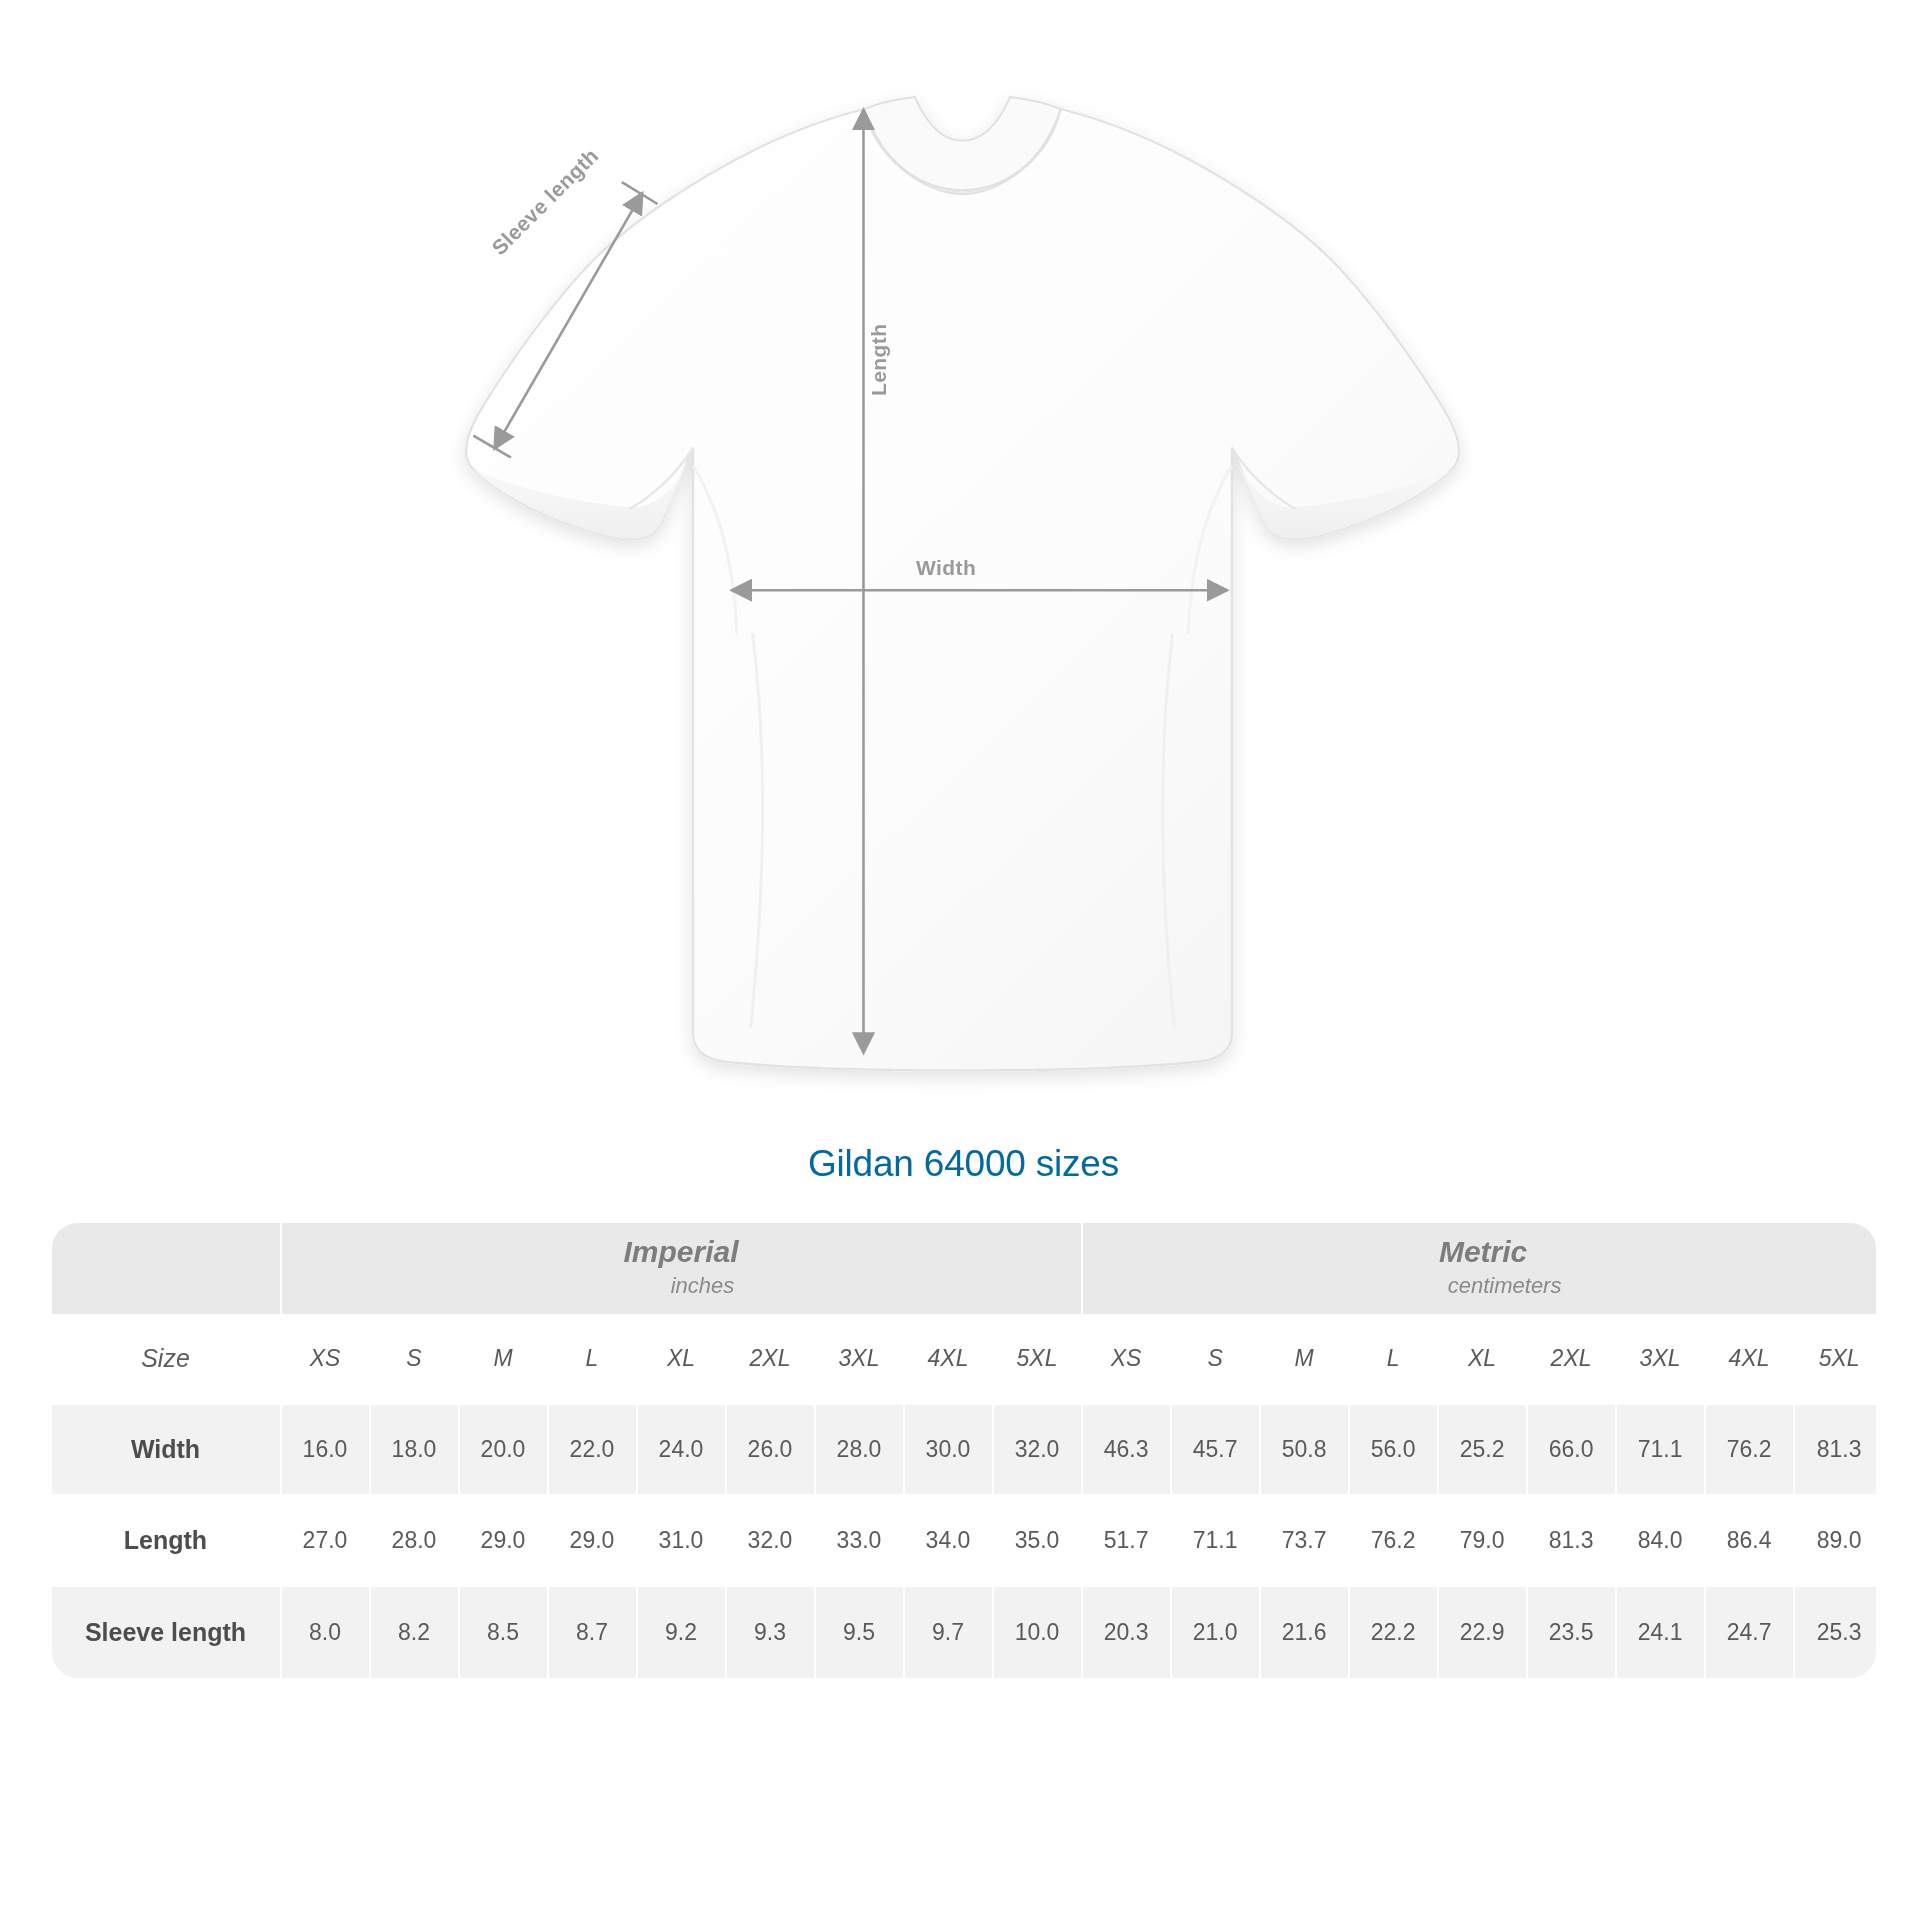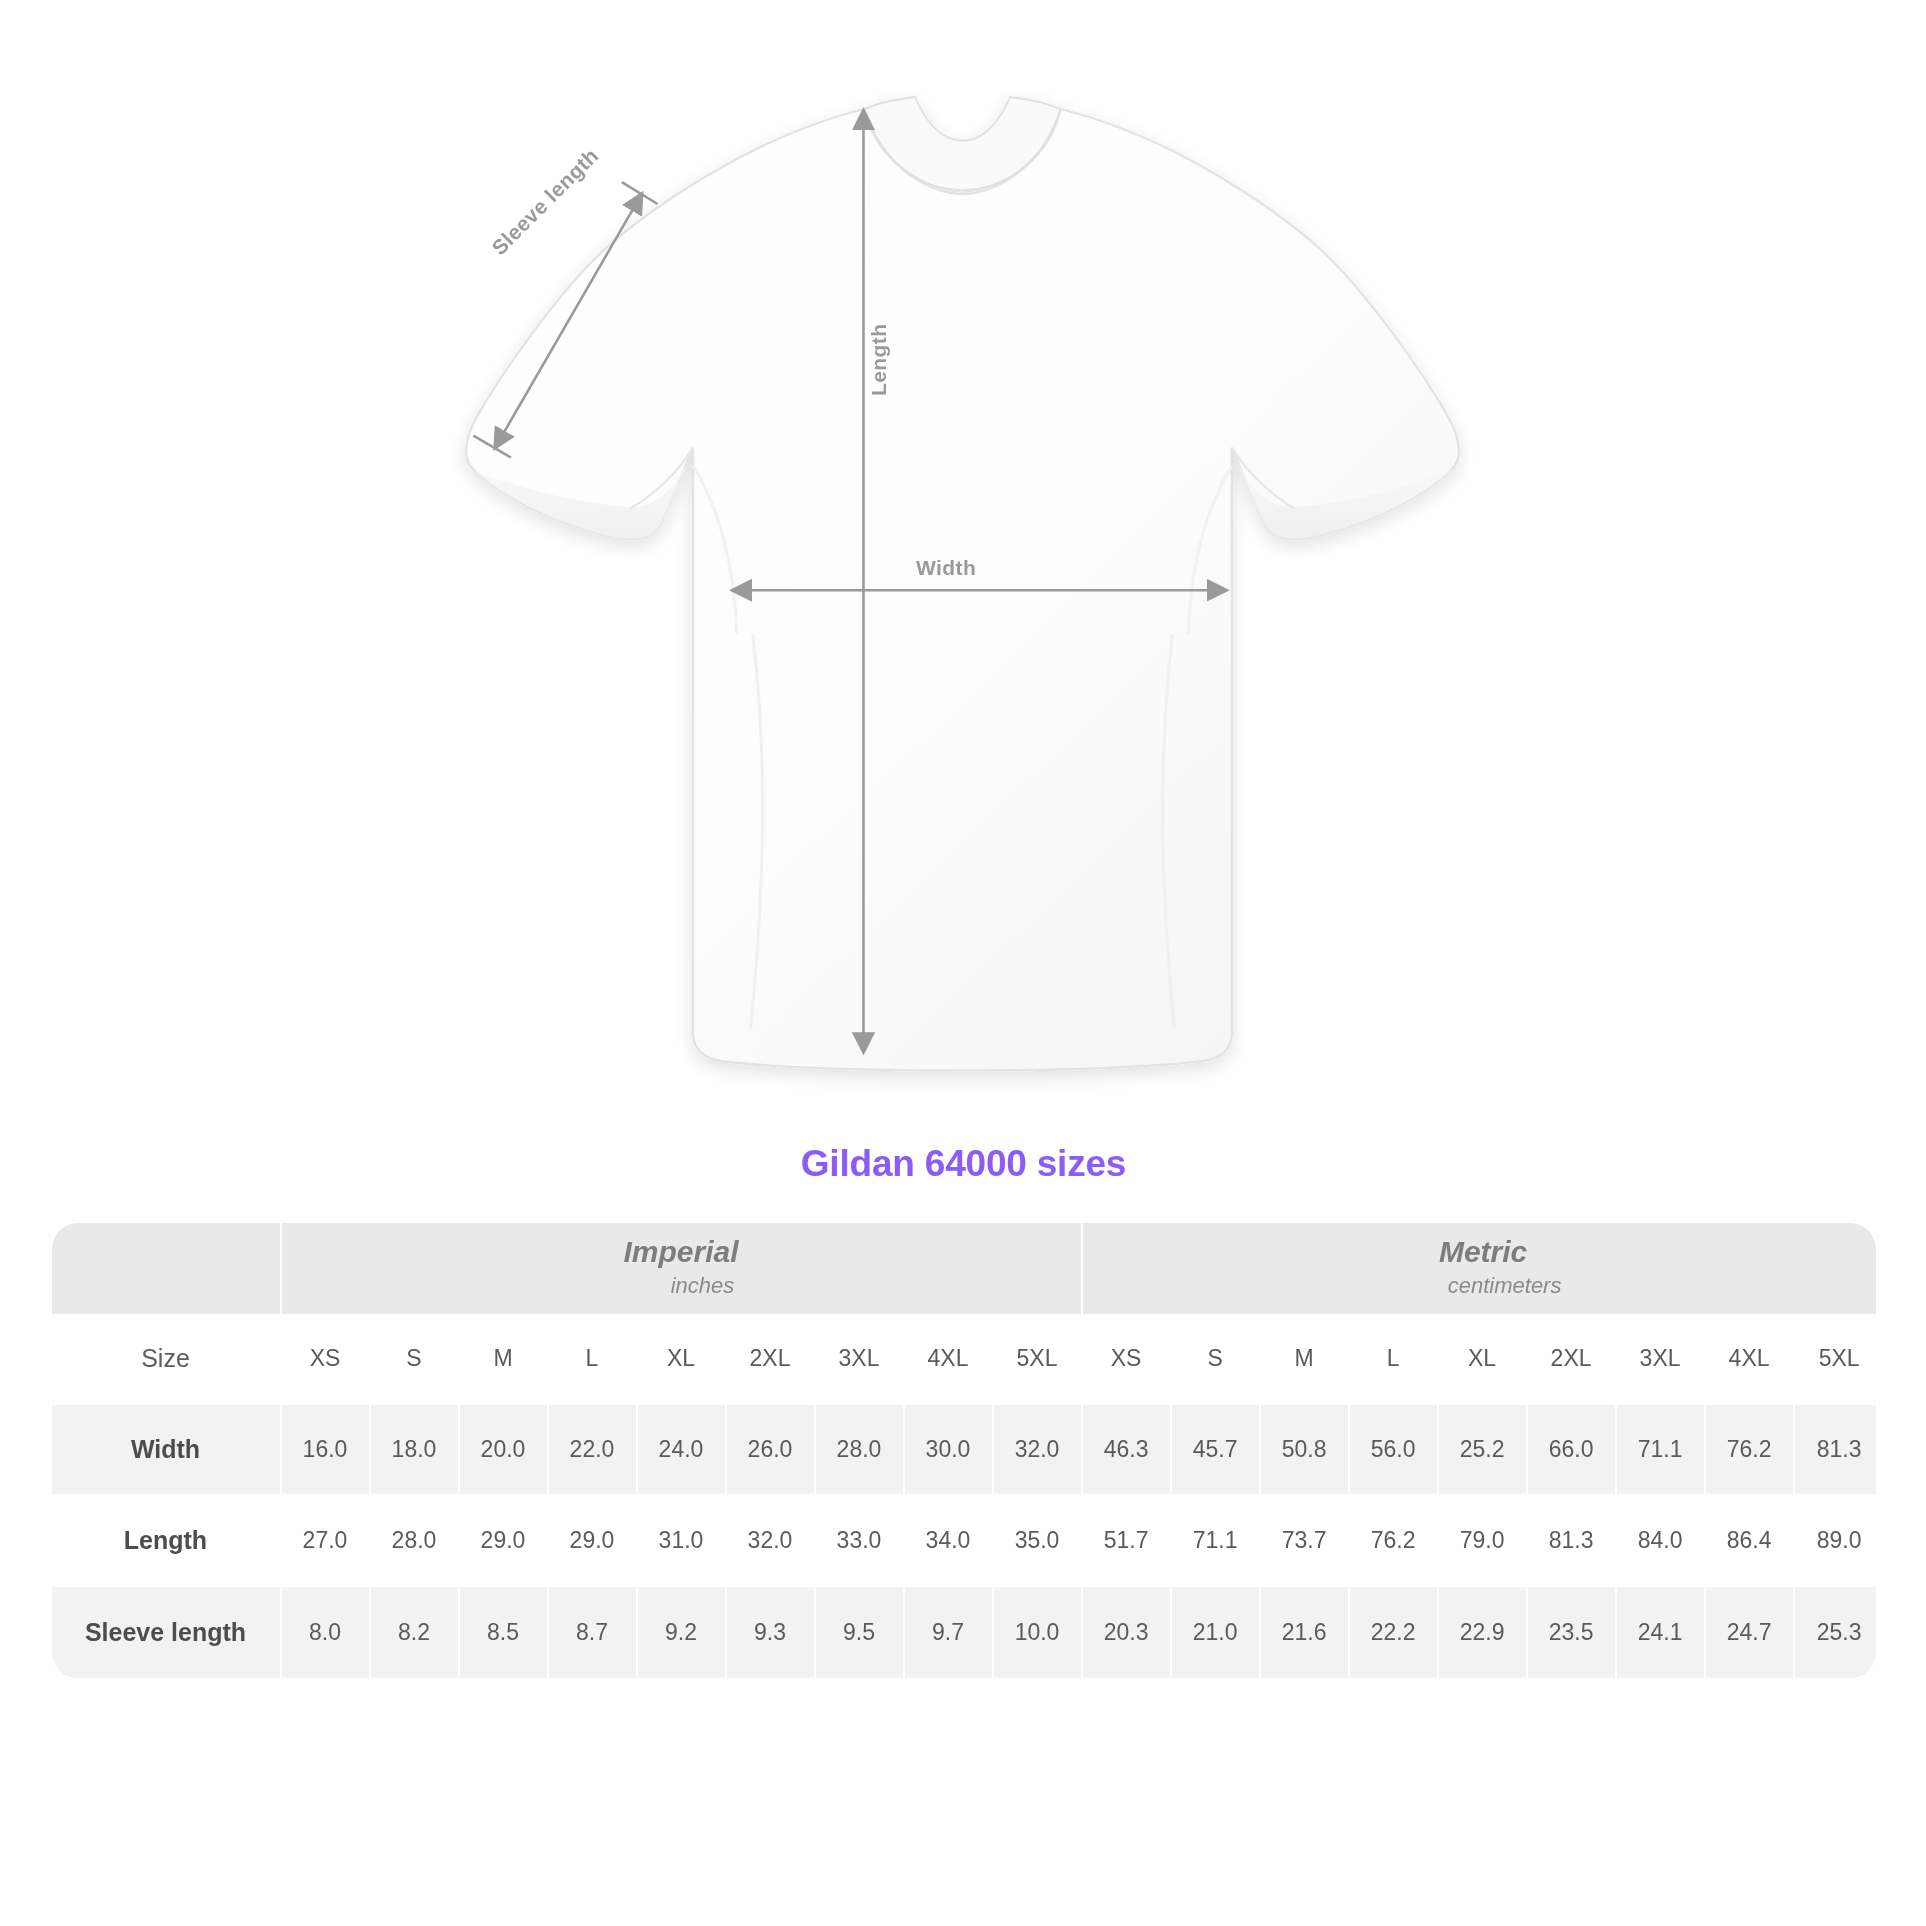--- a/index.html
+++ b/index.html
@@ -43,22 +43,22 @@
   #label-length { left: 867px;  top: 396px; transform: rotate(-90deg); transform-origin: left top; }
   #label-sleeve { left: 487px;  top: 243px; transform: rotate(-45deg); transform-origin: left top; }
 
   
   .title-block {
     text-align: center;
     margin-top: 24px;
   }
   .chart-title {
     font-size: 37px;
-    font-weight: bold;
-    color: #8b5cf6;
+    font-weight: normal;
+    color: #0369a1;
     margin: 0 0 16px 0;
     letter-spacing: -0.2px;
   }
   .chart-note {
     font-size: 22px;
     font-style: italic;
     color: #4a4a4a;
     margin: 0;
   }
 
@@ -110,20 +110,21 @@
   }
 
   
   .size-row th {
     background: #ffffff;
     height: 99px;
     font-weight: bold;
     font-size: 24px;
     color: #5d5d5d;
     border-bottom: 2px solid #ffffff;
+    font-style: italic;
   }
   .size-row th.rowlabel {
     font-size: 25px;
     color: #5d5d5d;
   }
 
   
   .data-row td { background: #f2f2f2; }
   .data-row.alt td { background: #ffffff; }
   .data-row td.rowlabel {

